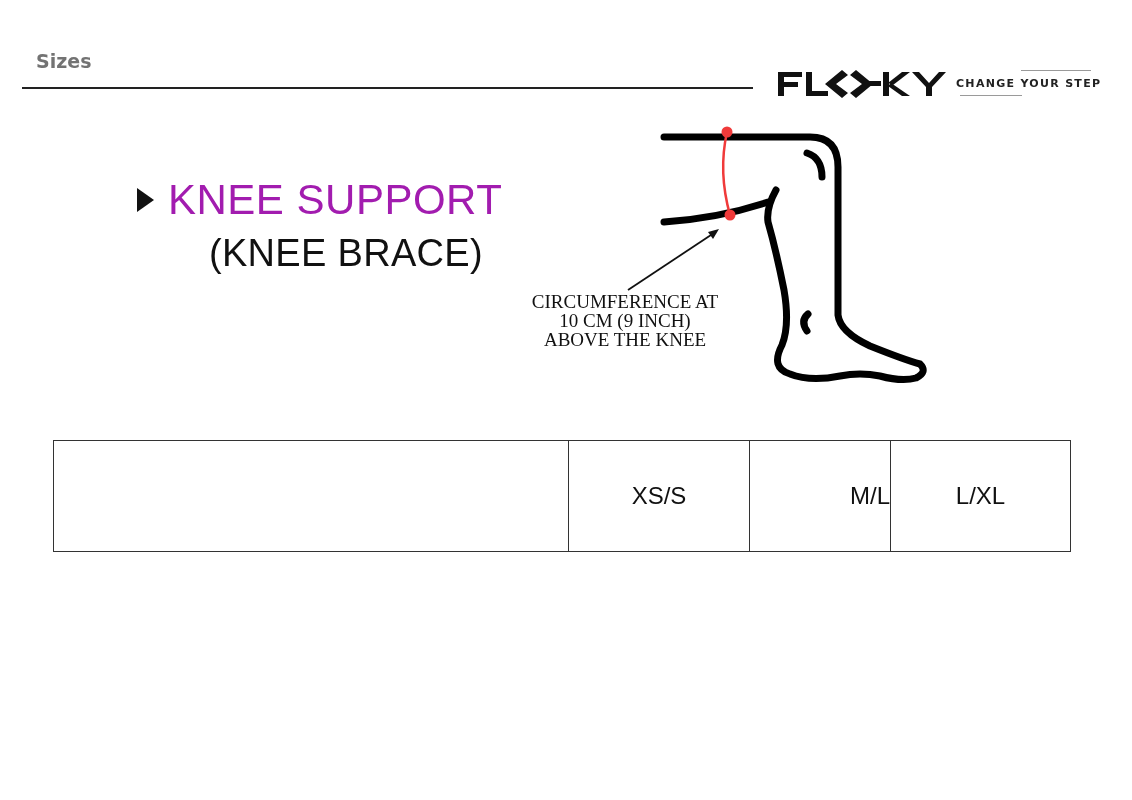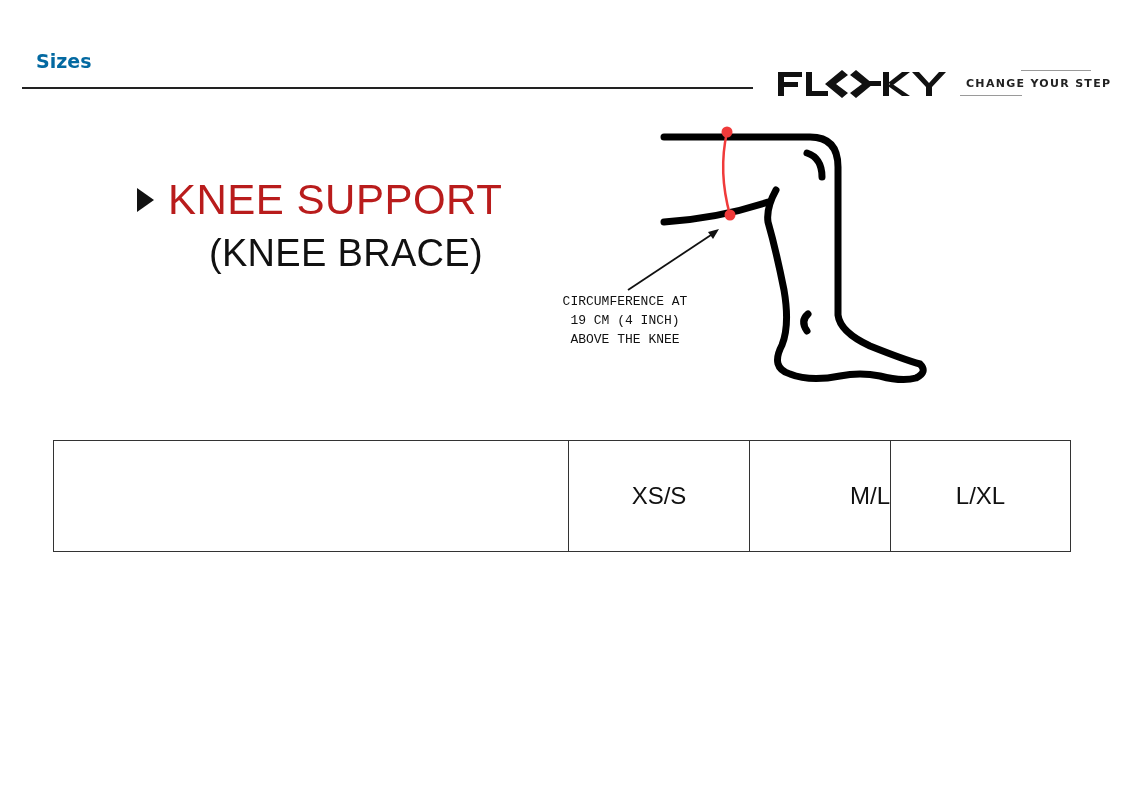--- a/index.html
+++ b/index.html
@@ -15,21 +15,21 @@
       font-family: "Liberation Sans", "DejaVu Sans", sans-serif;
       color: #111111;
     }
     .section-label {
       position: absolute;
       left: 36px;
       top: 50px;
       font-family: "DejaVu Sans", sans-serif;
       font-weight: bold;
       font-size: 19px;
-      color: #0369a1;
+      color: #737373;
     }
     .header-rule {
       position: absolute;
       left: 22px;
       top: 87px;
       width: 731px;
       height: 2px;
       background: #222;
     }
     .brand {
@@ -41,21 +41,21 @@
     }
     .brand-logo {
       position: absolute;
       left: 0;
       top: 0;
       width: 172px;
       height: 36px;
     }
     .brand-tagline {
       position: absolute;
-      left: 190px;
+      left: 180px;
       top: 11px;
       font-family: "DejaVu Sans", sans-serif;
       font-weight: bold;
       font-size: 11px;
       letter-spacing: 1.3px;
       color: #222;
       white-space: nowrap;
     }
     .tag-rule-top {
       position: absolute;
@@ -85,21 +85,21 @@
       height: 0;
       border-top: 12px solid transparent;
       border-bottom: 12px solid transparent;
       border-left: 17px solid #111;
       margin-right: 14px;
     }
     .title-text {
       font-family: "Liberation Sans", sans-serif;
       font-size: 42px;
       font-weight: normal;
-      color: #b91c1c;
+      color: #a21caf;
       letter-spacing: 0.5px;
     }
     .product-subtitle {
       position: absolute;
       left: 209px;
       top: 232px;
       font-family: "Liberation Sans", sans-serif;
       font-size: 38px;
       color: #111;
       letter-spacing: 0.3px;
@@ -115,22 +115,22 @@
       position: absolute;
       left: 0;
       top: 0;
     }
     .callout {
       position: absolute;
       left: 530px;
       top: 292px;
       width: 190px;
       text-align: center;
-      font-family: Liberation Mono, monospace;
-      font-size: 13px;
+      font-family: Liberation Serif, serif;
+      font-size: 19px;
       line-height: 19px;
       color: #111;
     }
     .size-table {
       position: absolute;
       left: 53px;
       top: 440px;
       border-collapse: collapse;
       font-family: "DejaVu Sans", sans-serif;
       font-size: 23px;
@@ -216,21 +216,21 @@
     <circle cx="207" cy="22" r="5.5" fill="#f03a3a"></circle>
     <circle cx="210" cy="105" r="5.5" fill="#f03a3a"></circle>
 
     <line x1="108" y1="180" x2="194" y2="123" stroke="#111" stroke-width="1.8"></line>
     <polygon points="199,119 188,122 193,129" fill="#111"></polygon>
   </svg>
 </div>
 
 <div class="callout">
   <div>CIRCUMFERENCE AT</div>
-  <div>19 CM (4 INCH)</div>
+  <div>10 CM (9 INCH)</div>
   <div>ABOVE THE KNEE</div>
 </div>
 
 <table class="size-table">
   <tbody>
       <tr class="head">
     <td class="c0"></td>
     <td class="c1">XS/S</td>
     <td class="c2">M/L</td>
     <td class="c3">L/XL</td>

